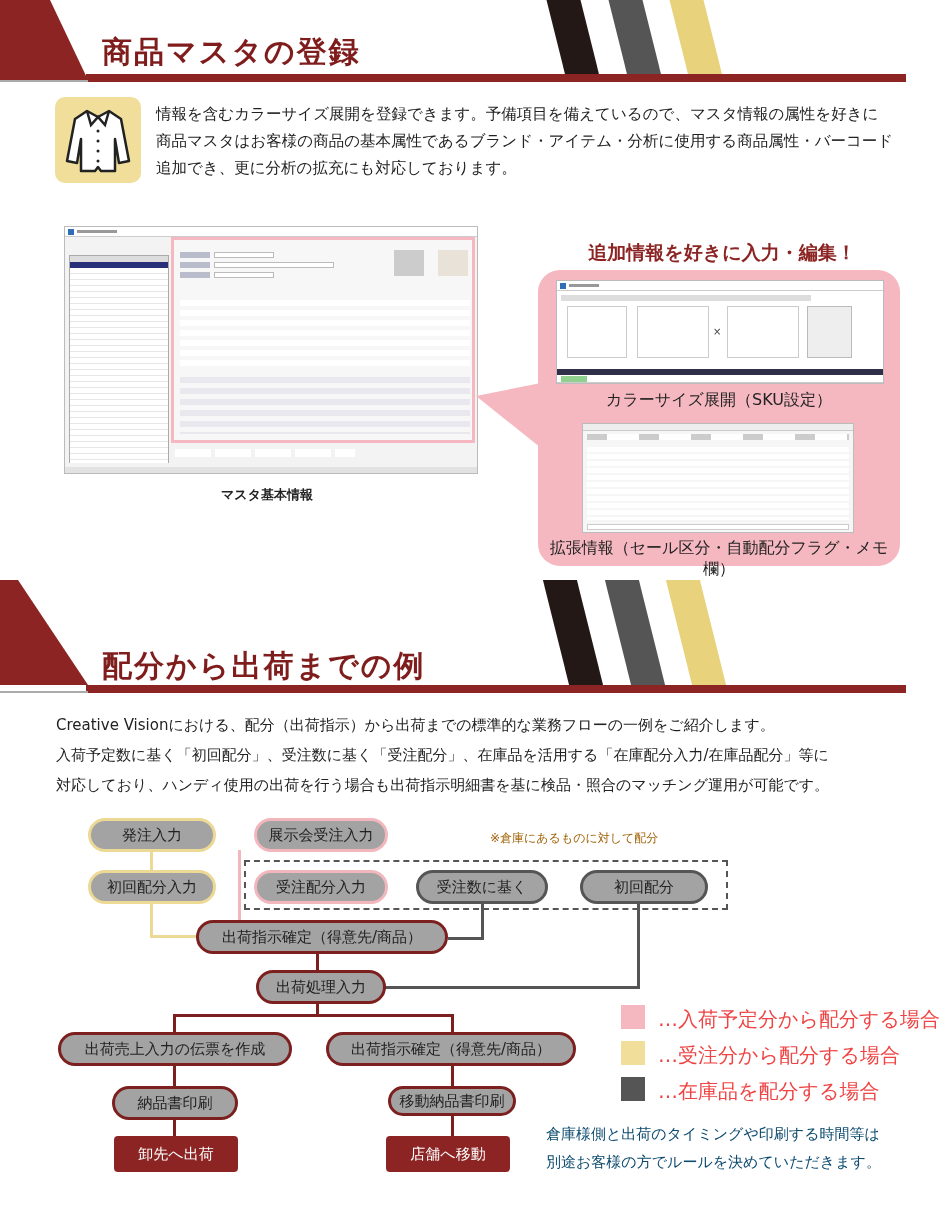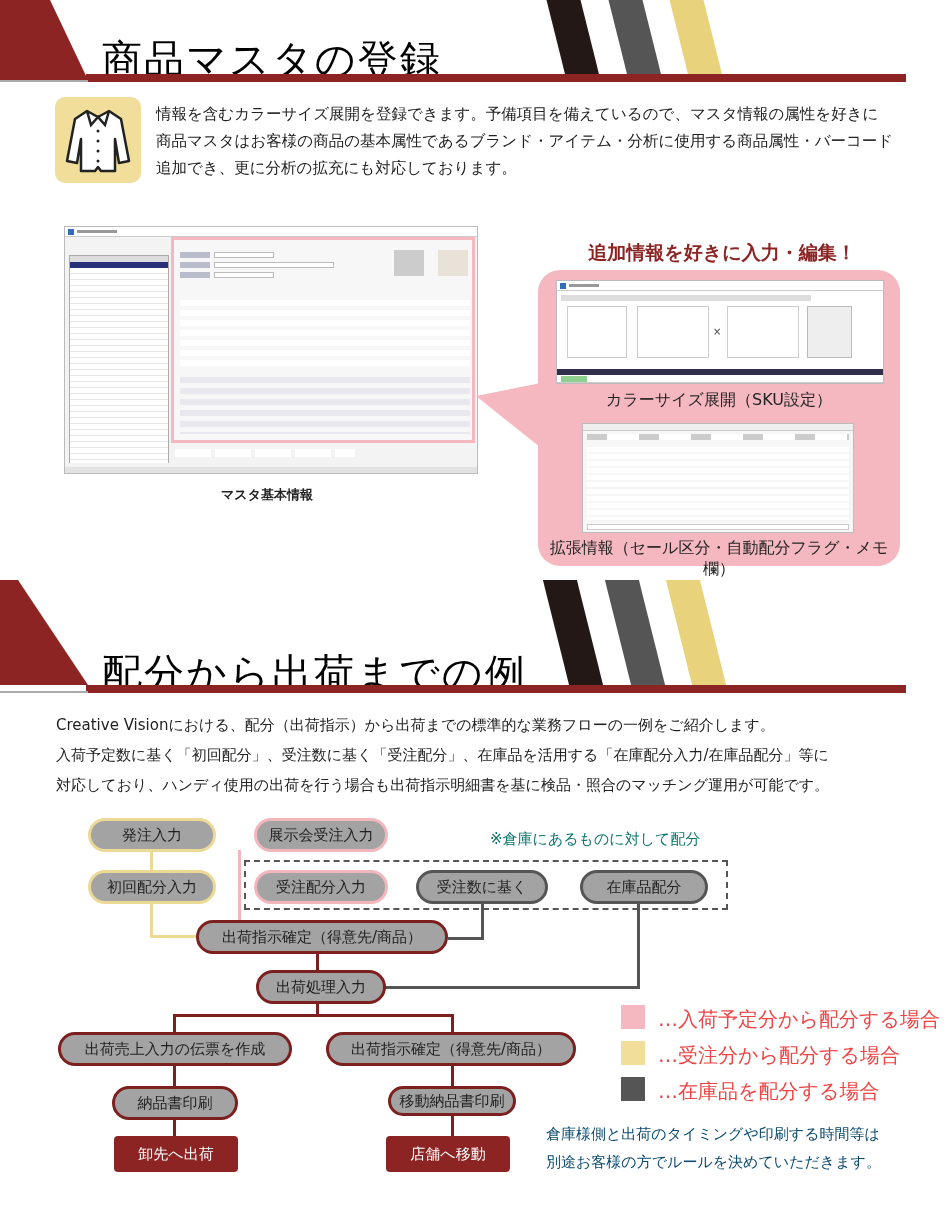--- a/index.html
+++ b/index.html
@@ -1,18 +1,18 @@
 <!DOCTYPE html>
 <html><head>
 <meta charset="utf-8">
 <style>
 *{box-sizing:border-box;margin:0;padding:0}
 body{width:950px;height:1216px;background:#fff;font-family:"DejaVu Sans",sans-serif;color:#222;position:relative;overflow:hidden}
 .abs{position:absolute}
-.hdr-title{font-weight:normal;font-size:40px;color:#000000;letter-spacing:2px}
+.hdr-title{font-weight:bold;font-size:30px;color:#7f1d1d;letter-spacing:2px}
 .hdr-line{height:10px;background:#8c2424}
 .stripe{position:absolute;width:36px;transform:skewX(14deg)}
 .para{font-size:15.5px;line-height:27px;color:#222}
 .win{position:absolute;background:#f3f3f3;border:1px solid #bbb;font-size:5px;color:#555}
 .win .tb{height:10px;background:#fff;border-bottom:1px solid #ccc;display:flex;align-items:center;padding-left:3px;gap:3px}
 .win .tb .ic{width:6px;height:6px;background:#2f6db5}
 .fld{position:absolute;height:6px;background:#fff;border:1px solid #bbb}
 .lbl{position:absolute;height:6px;background:#b9bccb}
 .bubble{position:absolute;background:#f5b8c0;border-radius:22px}
 .cap{font-size:16px;color:#222;text-align:center}
@@ -142,28 +142,28 @@
 <div class="ln" style="left:316px;top:1002px;width:3px;height:14px;background:#7b1f1f"></div>
 <div class="ln" style="left:173px;top:1014px;width:281px;height:3px;background:#7b1f1f"></div>
 <div class="ln" style="left:173px;top:1014px;width:3px;height:20px;background:#7b1f1f"></div>
 <div class="ln" style="left:451px;top:1014px;width:3px;height:20px;background:#7b1f1f"></div>
 <div class="ln" style="left:173px;top:1062px;width:3px;height:26px;background:#7b1f1f"></div>
 <div class="ln" style="left:451px;top:1062px;width:3px;height:26px;background:#7b1f1f"></div>
 <div class="ln" style="left:173px;top:1116px;width:3px;height:22px;background:#7b1f1f"></div>
 <div class="ln" style="left:451px;top:1116px;width:3px;height:22px;background:#7b1f1f"></div>
 
 <div class="abs" style="left:244px;top:860px;width:484px;height:50px;border:2px dashed #555"></div>
-<div class="abs" style="left:490px;top:830px;font-size:15px;color:#0f766e">※倉庫にあるものに対して配分</div>
+<div class="abs" style="left:490px;top:830px;font-size:12px;color:#a16207">※倉庫にあるものに対して配分</div>
 
 <div class="node n-y" style="left:88px;top:818px;width:128px;height:34px">発注入力</div>
 <div class="node n-p" style="left:254px;top:818px;width:134px;height:34px">展示会受注入力</div>
 <div class="node n-y" style="left:88px;top:870px;width:128px;height:34px">初回配分入力</div>
 <div class="node n-p" style="left:254px;top:870px;width:134px;height:34px">受注配分入力</div>
 <div class="node n-g" style="left:416px;top:870px;width:132px;height:34px">受注数に基く</div>
-<div class="node n-g" style="left:580px;top:870px;width:128px;height:34px">在庫品配分</div>
+<div class="node n-g" style="left:580px;top:870px;width:128px;height:34px">初回配分</div>
 <div class="node n-r" style="left:196px;top:920px;width:252px;height:34px">出荷指示確定（得意先/商品）</div>
 <div class="node n-r" style="left:256px;top:970px;width:130px;height:34px">出荷処理入力</div>
 <div class="node n-r" style="left:58px;top:1032px;width:234px;height:34px">出荷売上入力の伝票を作成</div>
 <div class="node n-r" style="left:326px;top:1032px;width:250px;height:34px">出荷指示確定（得意先/商品）</div>
 <div class="node n-r" style="left:112px;top:1086px;width:126px;height:34px">納品書印刷</div>
 <div class="node n-r" style="left:388px;top:1086px;width:128px;height:30px">移動納品書印刷</div>
 <div class="node n-fill" style="left:114px;top:1136px;width:124px;height:36px">卸先へ出荷</div>
 <div class="node n-fill" style="left:386px;top:1136px;width:124px;height:36px">店舗へ移動</div>
 
 <div>

